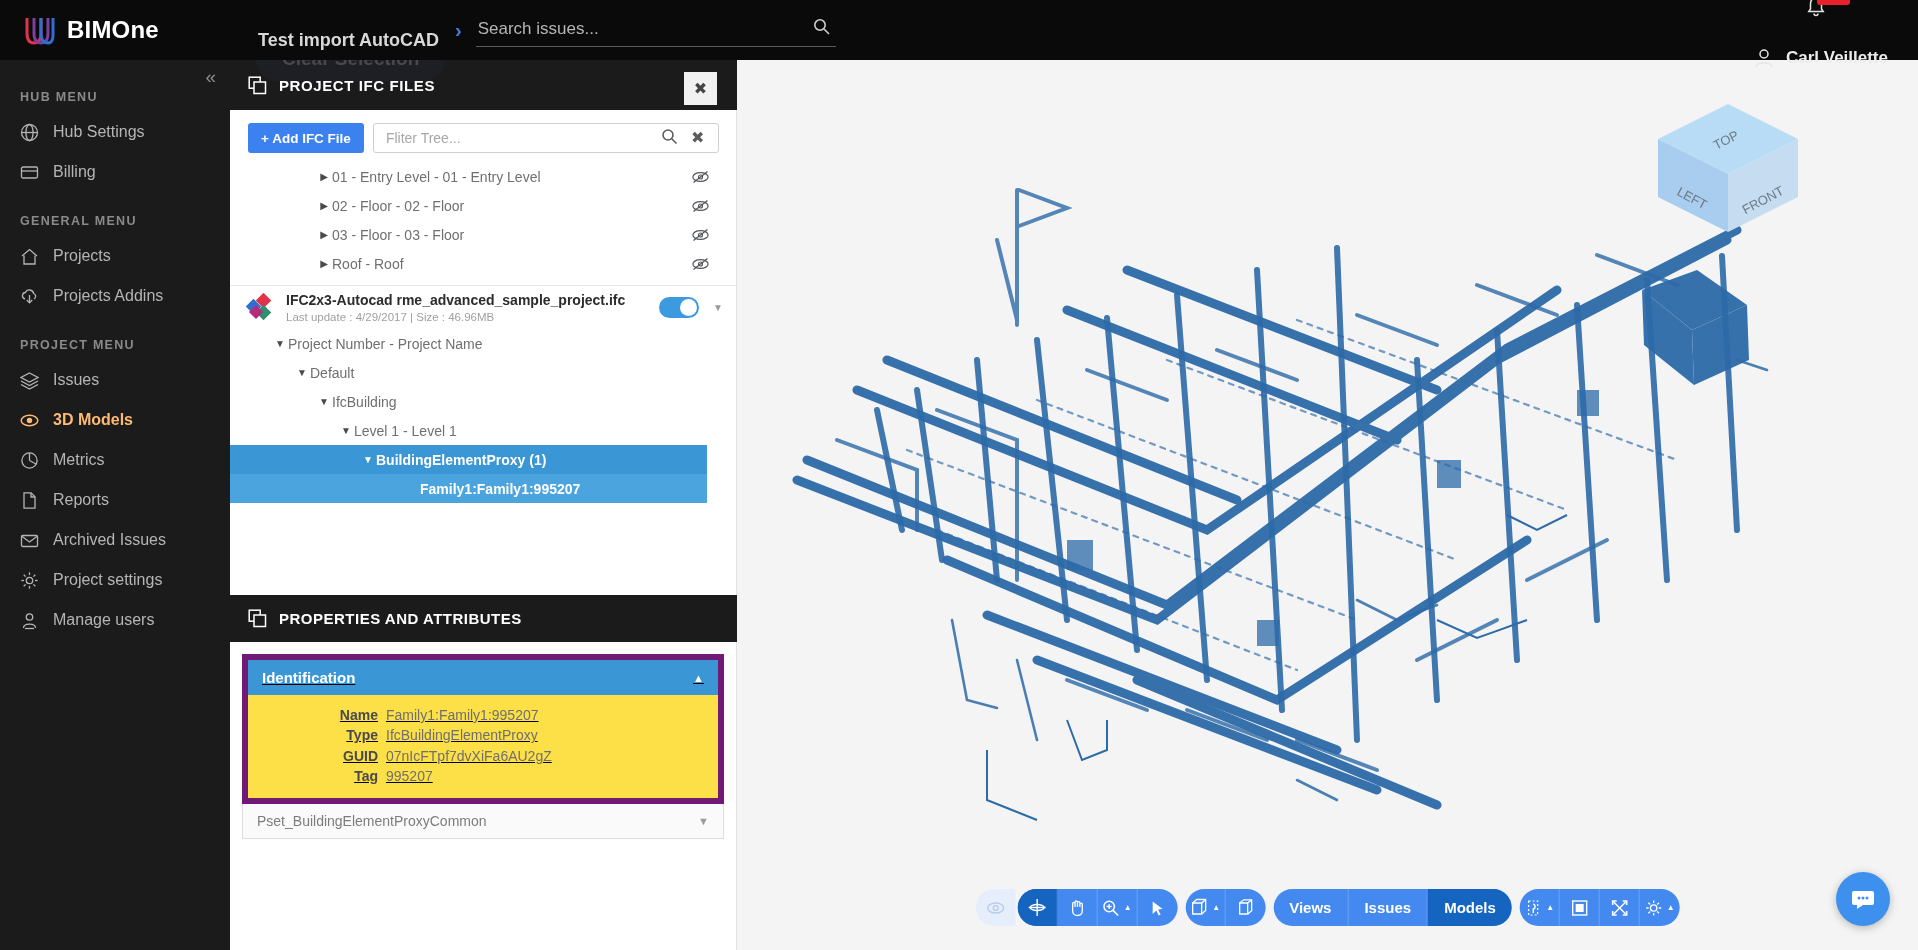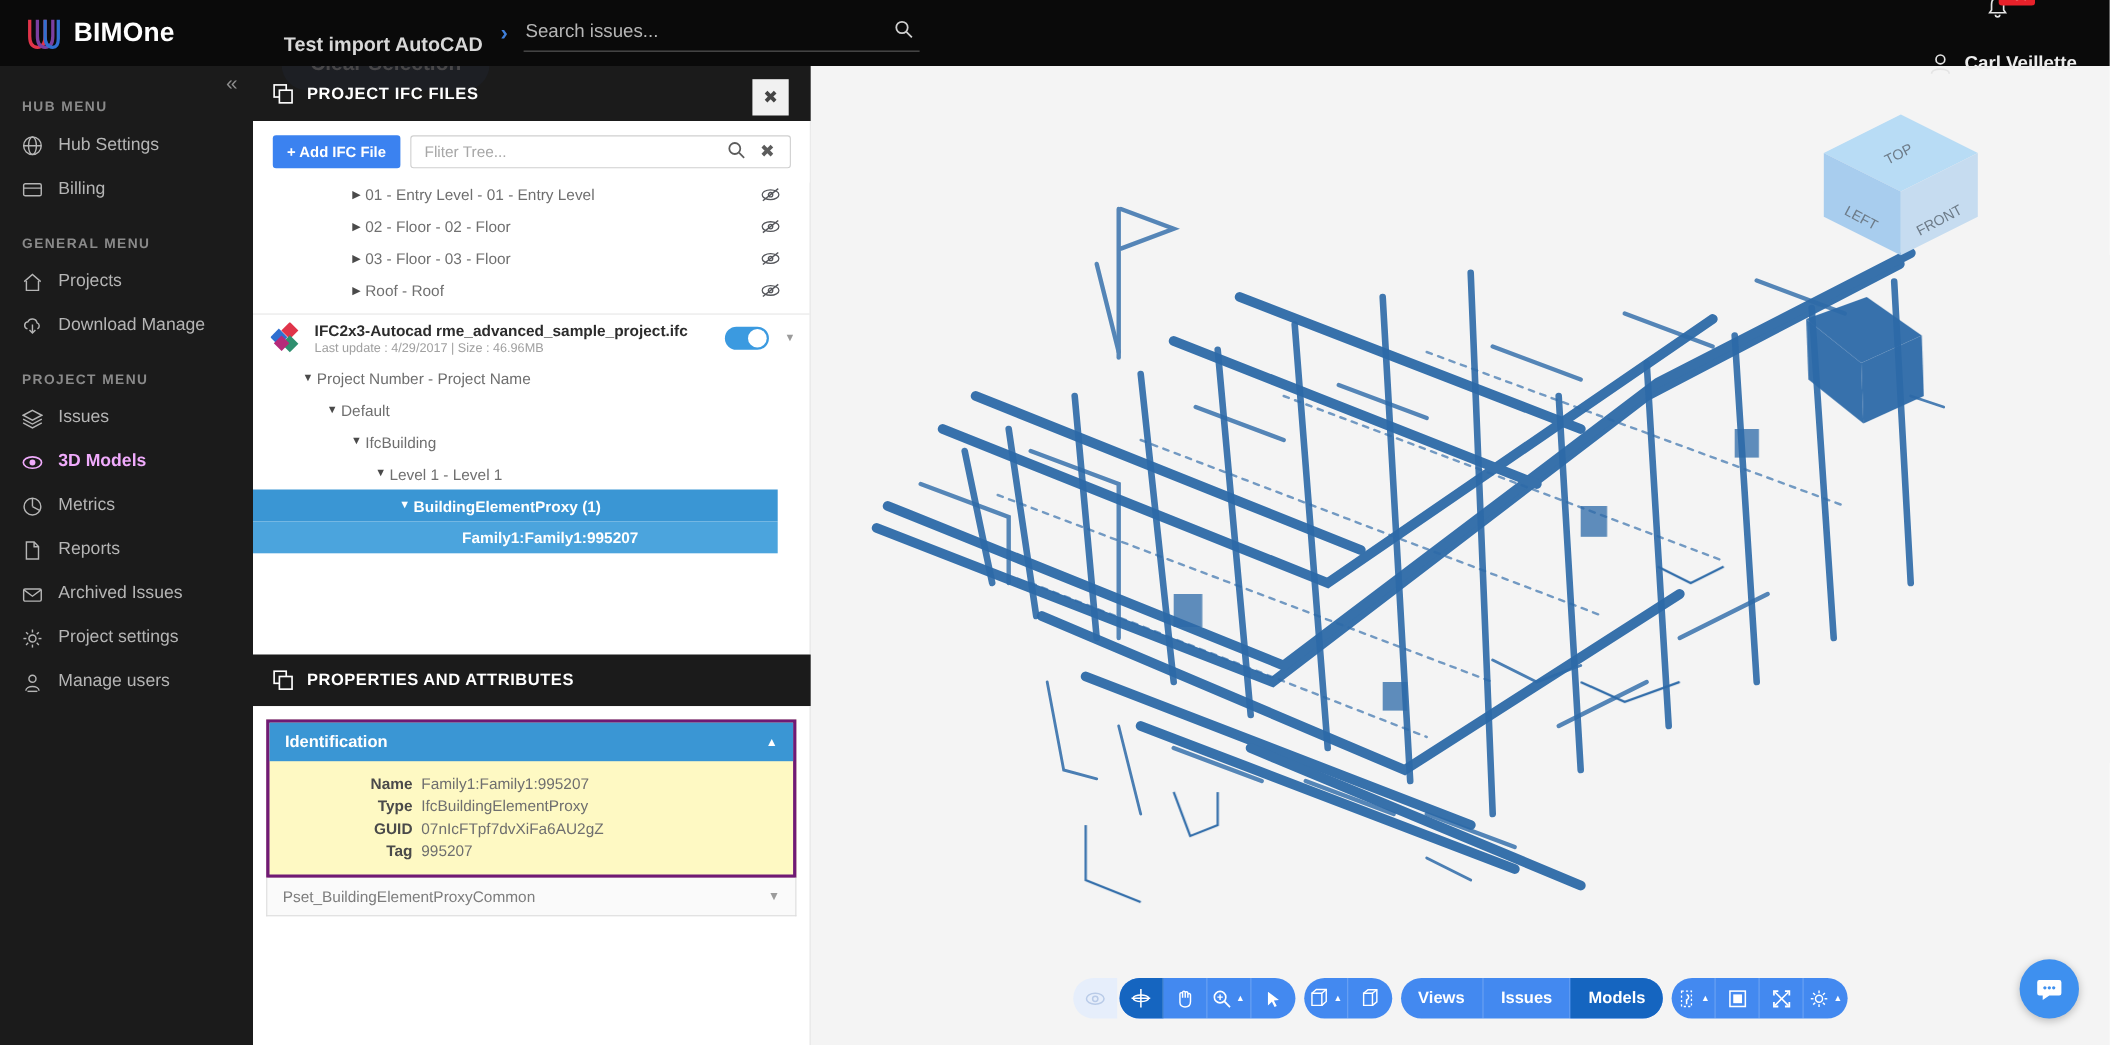--- a/index.html
+++ b/index.html
@@ -45,21 +45,21 @@
   }
   .collapse-btn { position:absolute; right:14px; top:6px; color:#8d8d8d; font-size:19px; cursor:pointer; }
   .sec-label {
     font-size:12.5px; letter-spacing:1.3px; color:#8a8a8a; font-weight:bold;
     padding:22px 0 8px 20px;
   }
   .nav-item {
     display:flex; align-items:center; height:40px; padding-left:20px;
     color:#b5b5b5; font-size:16px; cursor:pointer; gap:14px;
   }
-  .nav-item.active { color:#f0abfc; font-weight:bold;text-align:right; }
+  .nav-item.active { color:#fdba74; font-weight:bold;text-align:right; }
   .nav-ico { width:19px; height:19px; display:flex; align-items:center; justify-content:center; flex:0 0 19px;}
 
   
   .panel { position:absolute; left:230px; top:60px; width:507px; height:890px; background:#fff; z-index:30; }
   .panel-head {
     position:absolute; left:0; top:0; width:507px; height:50px; background:#1b1b1b;
     display:flex; align-items:center; padding-left:18px; color:#fff;
     font-size:15px; font-weight:bold; letter-spacing:.6px;
   }
   .clear-sel-btn {
@@ -123,21 +123,21 @@
 
   .props-head {
     position:absolute; left:0; top:535px; width:507px; height:47px; background:#1b1b1b;
     display:flex; align-items:center; padding-left:18px; color:#fff; font-size:15px;
     font-weight:bold; letter-spacing:.5px;
   }
   .props-head .ph-ico { margin-right:12px; }
   .props-body { position:absolute; left:0; top:582px; width:507px; height:368px; background:#fff; padding:12px 12px 0;
                 border-right:1px solid #e2e2e2;}
   .acc {
-    border:3px solid #701a75; background:#fef9c3;
+    border:6px solid #701a75; background:#fde047;text-decoration:underline;
   }
   .acc-hdr {
     background:#3a96d4; color:#fff; font-size:15px; font-weight:bold;
     padding:9px 14px; display:flex; align-items:center; cursor:pointer;
   }
   .acc-hdr .tri { margin-left:auto; font-size:11px; }
   .acc-body { padding:10px 0 12px; }
   .prow { display:flex; font-size:14px; line-height:1.45; }
   .pkey { width:138px; text-align:right; color:#4a4a4a; font-weight:bold; padding-right:8px; }
   .pval { color:#6f6f6f; }
@@ -257,21 +257,21 @@
         <span>Projects</span>
       </div>
       <div class="nav-item">
         <span class="nav-ico">
           <svg width="19" height="19" viewBox="0 0 19 19">
             <path d="M5 12 a3.3 3.3 0 0 1 0.4 -6.5 a4.4 4.4 0 0 1 8.3 1 a3 3 0 0 1 0.3 5.5" fill="none" stroke="currentColor" stroke-width="1.3"></path>
             <line x1="9.5" y1="8" x2="9.5" y2="15.5" stroke="currentColor" stroke-width="1.3"></line>
             <polyline points="6.8,13 9.5,15.8 12.2,13" fill="none" stroke="currentColor" stroke-width="1.3"></polyline>
           </svg>
         </span>
-        <span>Download Manage</span>
+        <span>Projects Addins</span>
       </div>
       <div class="sec-label">PROJECT MENU</div>
       <div class="nav-item">
         <span class="nav-ico">
           <svg width="19" height="19" viewBox="0 0 19 19">
             <polygon points="9.5,2 18,6.5 9.5,11 1,6.5" fill="none" stroke="currentColor" stroke-width="1.3"></polygon>
             <polyline points="1,10 9.5,14.5 18,10" fill="none" stroke="currentColor" stroke-width="1.3"></polyline>
             <polyline points="1,13.5 9.5,18 18,13.5" fill="none" stroke="currentColor" stroke-width="1.3"></polyline>
           </svg>
         </span>

